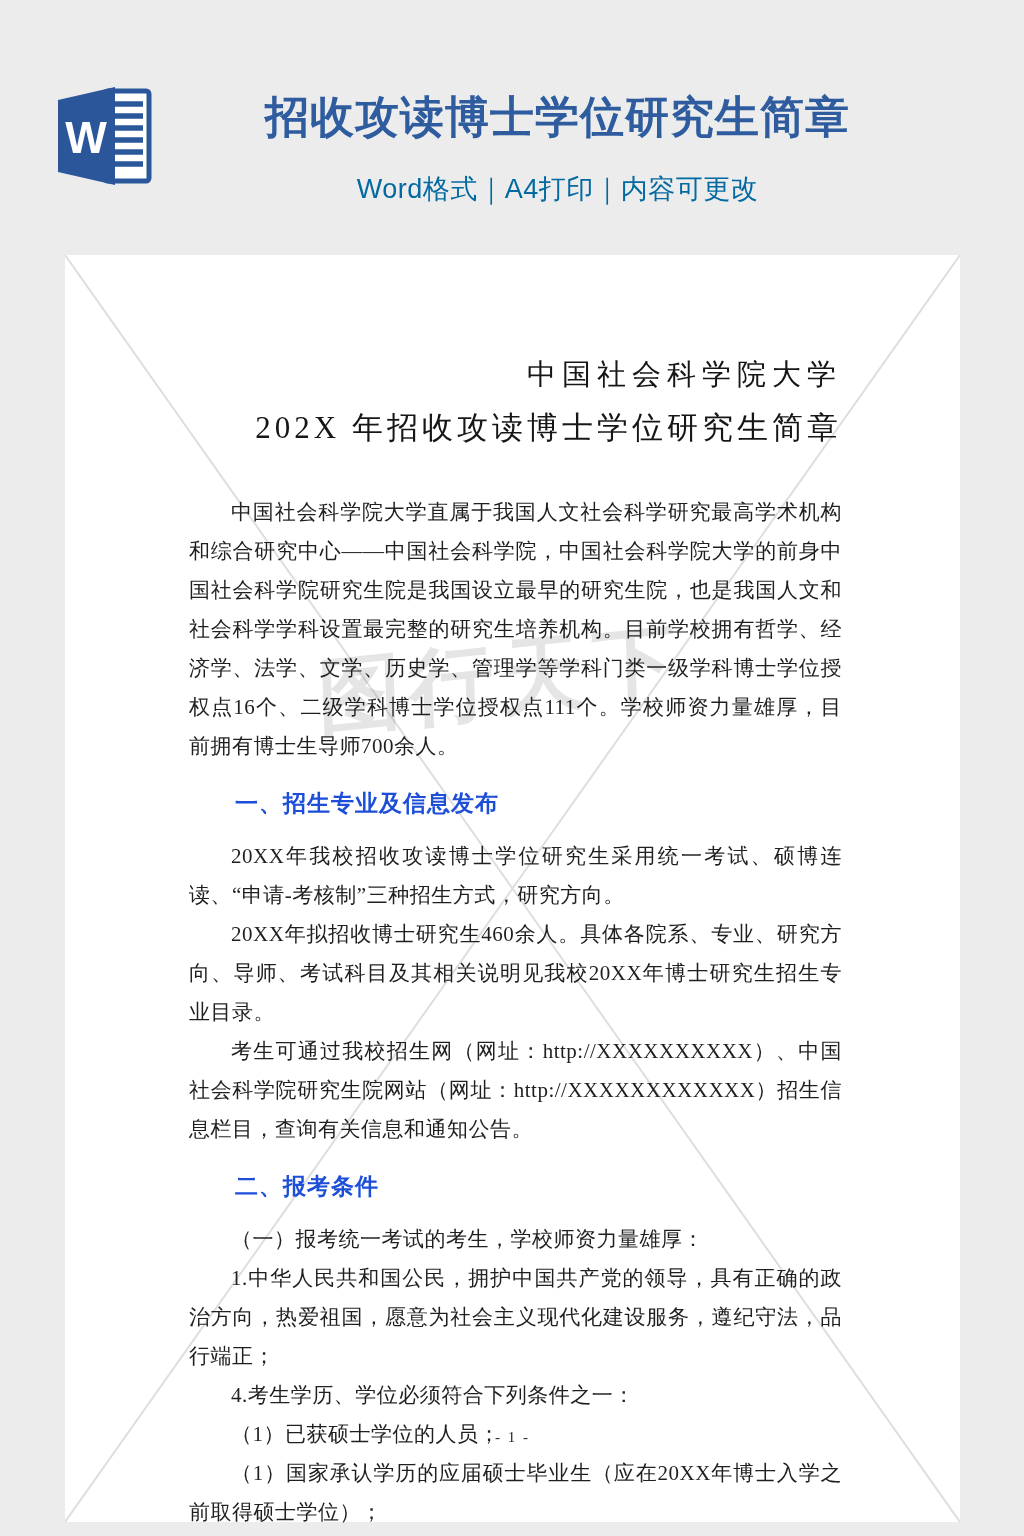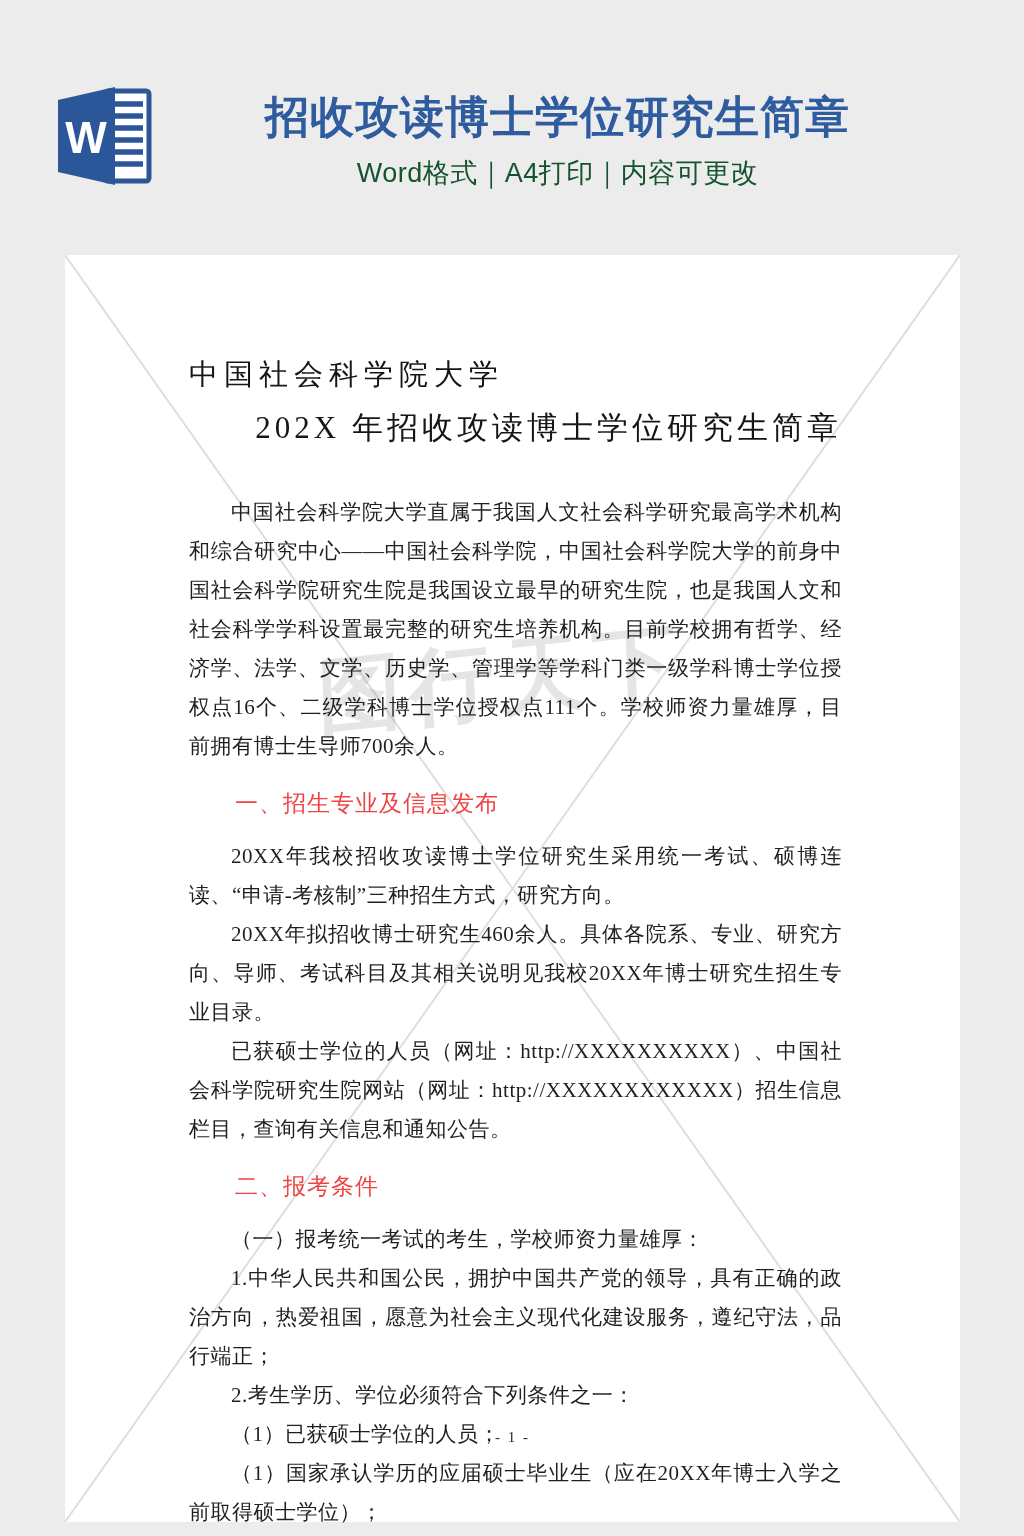--- a/index.html
+++ b/index.html
@@ -14,61 +14,61 @@
 
   
   .banner { position:absolute; left:0; top:0; right:0; height:255px; }
   .word-icon { position:absolute; left:58px; top:84px; width:98px; height:104px; }
   .banner-text { position:absolute; left:104px; right:13px; top:92px; text-align:center; }
   .banner-title {
     font-size:44px; font-weight:bold; color:#2e5c9e;
     letter-spacing:1px; line-height:1.15;
   }
   .banner-subtitle {
-    margin-top:12px; font-size:27px; color:#14532d; letter-spacing:0.5px;
+    margin-top:28px; font-size:27px; color:#0369a1; letter-spacing:0.5px;
   }
 
   
   .page {
     position:absolute; left:65px; top:255px;
     width:895px; height:1267px;
     background:#ffffff;
   }
   .wm-lines { position:absolute; left:0; top:0; z-index:0; }
   .wm-logo {
     position:absolute; left:252px; top:368px; z-index:0;
     font-family:"DejaVu Serif", serif;
     font-size:84px; font-weight:bold; letter-spacing:8px;
     color:rgba(125,125,125,0.20);
     transform:rotate(-6deg) skewX(-4deg);
     white-space:nowrap;
   }
   .page-inner { position:absolute; left:124px; right:118px; top:0; z-index:1; }
 
   .doc-title1 {
-    margin-top:100px; text-align:left;
+    margin-top:100px; text-align:right;
     font-family:"Liberation Serif", serif;
     font-size:29px; color:#161616; letter-spacing:6px;
   }
   .doc-title2 {
     margin-top:12px; text-align:right;
     font-family:"Liberation Serif", serif;
     font-size:31px; color:#161616; letter-spacing:4px;
   }
   .doc-body {
     margin-top:44px;
     font-family:"Liberation Serif", serif;
     font-size:21px; line-height:39px;
     color:#1f1f1f; text-align:justify;
     letter-spacing:0.5px;
   }
   .doc-body p { margin:0; text-indent:2em; }
   .doc-body h3 {
     font-family:"Liberation Sans", sans-serif;
-    font-size:23px; font-weight:normal; color:#ef4444;
+    font-size:23px; font-weight:bold; color:#1d4ed8;
     margin:18px 0 14px; text-indent:2em; letter-spacing:1px;
   }
   .page-footer {
     position:absolute; left:0; right:0; bottom:76px; z-index:1;
     text-align:center;
     font-family:"Liberation Serif", serif;
     font-size:15px; color:#2a2a2a; letter-spacing:2px;
   }
 </style>
 </head>
@@ -109,25 +109,25 @@
 
     <div class="page-inner">
       <div class="doc-title1">中国社会科学院大学</div>
       <div class="doc-title2">202X 年招收攻读博士学位研究生简章</div>
 
       <div class="doc-body">
         <p>中国社会科学院大学直属于我国人文社会科学研究最高学术机构和综合研究中心——中国社会科学院，中国社会科学院大学的前身中国社会科学院研究生院是我国设立最早的研究生院，也是我国人文和社会科学学科设置最完整的研究生培养机构。目前学校拥有哲学、经济学、法学、文学、历史学、管理学等学科门类一级学科博士学位授权点16个、二级学科博士学位授权点111个。学校师资力量雄厚，目前拥有博士生导师700余人。</p>
         <h3>一、招生专业及信息发布</h3>
         <p>20XX年我校招收攻读博士学位研究生采用统一考试、硕博连读、“申请-考核制”三种招生方式，研究方向。</p>
         <p>20XX年拟招收博士研究生460余人。具体各院系、专业、研究方向、导师、考试科目及其相关说明见我校20XX年博士研究生招生专业目录。</p>
-        <p>已获硕士学位的人员（网址：http://XXXXXXXXXX）、中国社会科学院研究生院网站（网址：http://XXXXXXXXXXXX）招生信息栏目，查询有关信息和通知公告。</p>
+        <p>考生可通过我校招生网（网址：http://XXXXXXXXXX）、中国社会科学院研究生院网站（网址：http://XXXXXXXXXXXX）招生信息栏目，查询有关信息和通知公告。</p>
         <h3>二、报考条件</h3>
         <p>（一）报考统一考试的考生，学校师资力量雄厚：</p>
         <p>1.中华人民共和国公民，拥护中国共产党的领导，具有正确的政治方向，热爱祖国，愿意为社会主义现代化建设服务，遵纪守法，品行端正；</p>
-        <p>2.考生学历、学位必须符合下列条件之一：</p>
+        <p>4.考生学历、学位必须符合下列条件之一：</p>
         <p>（1）已获硕士学位的人员；</p>
         <p>（1）国家承认学历的应届硕士毕业生（应在20XX年博士入学之前取得硕士学位）；</p>
         <p>（3）同等学力人员需获得学士学位6年及以上（从获得学士学位之日到20XX</p>
       </div>
     </div>
 
     <div class="page-footer">- 1 -</div>
   </div>
 
 </div>

